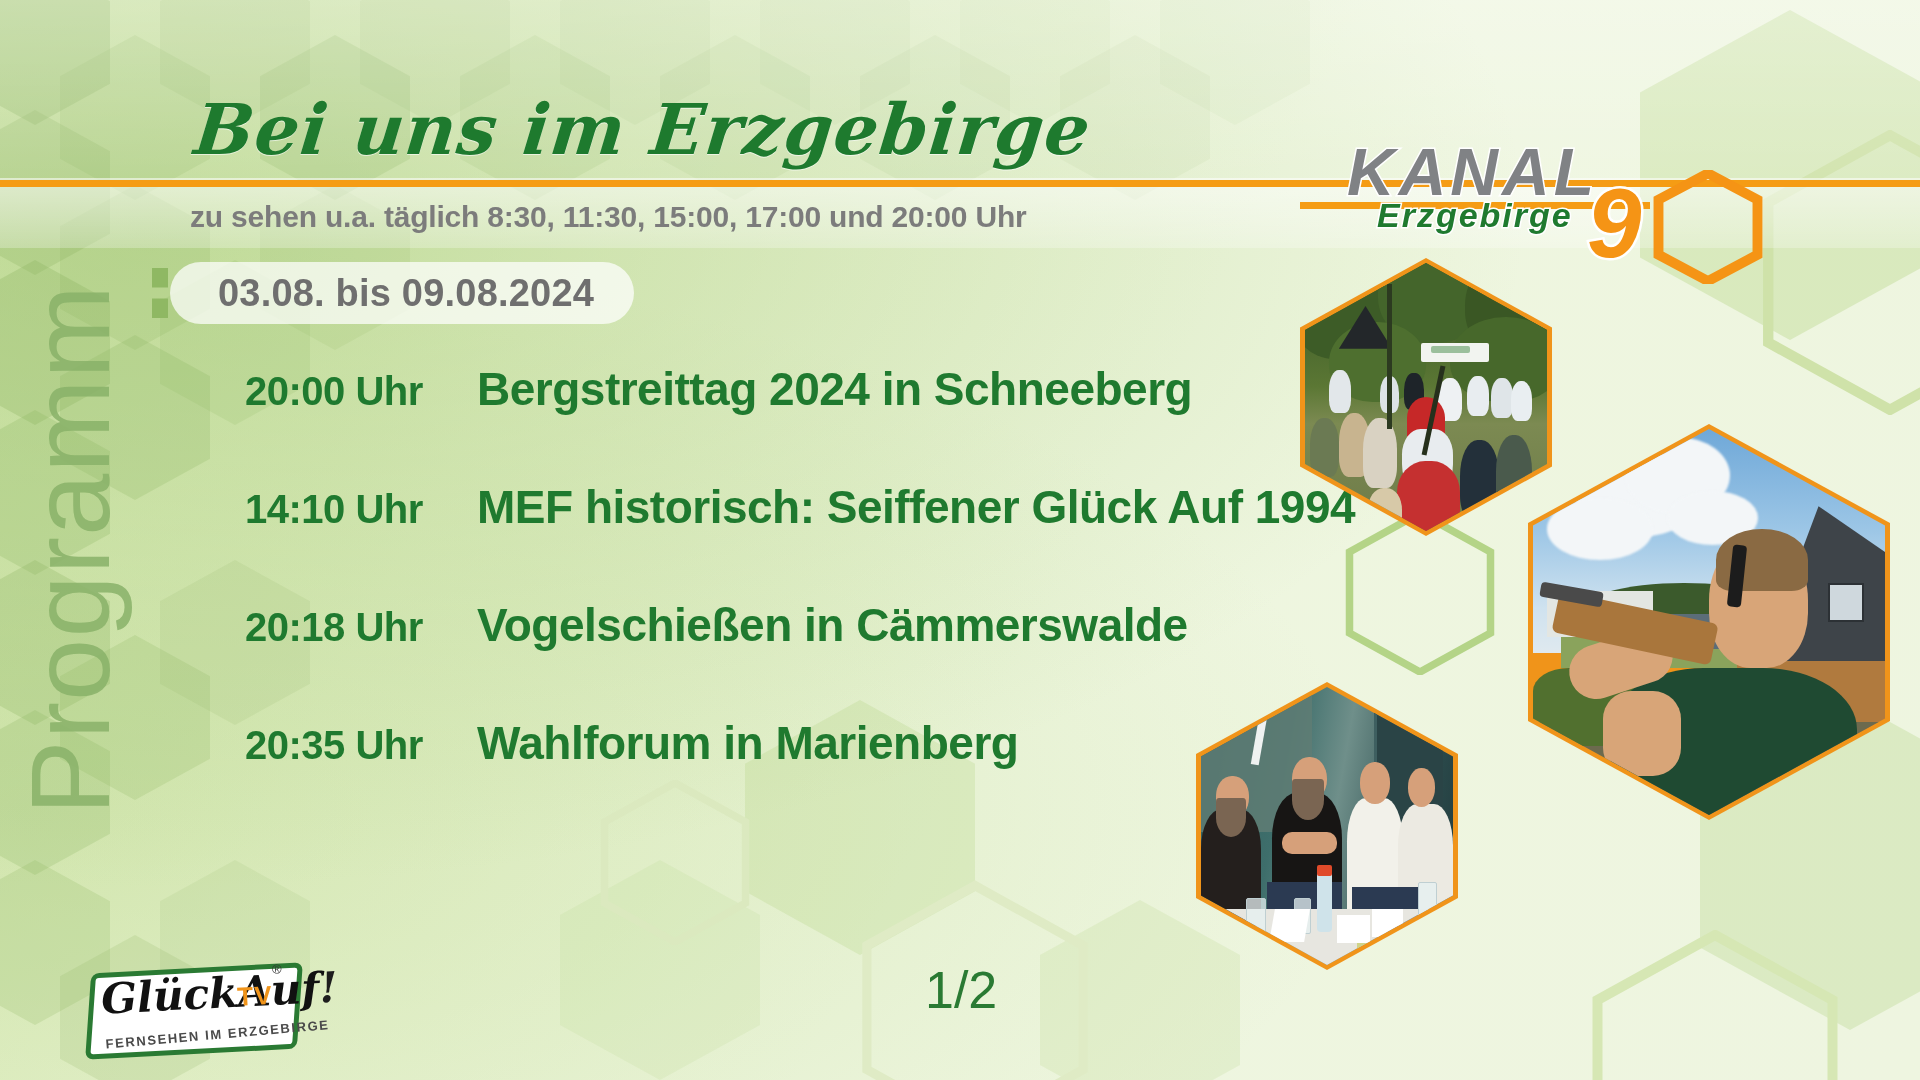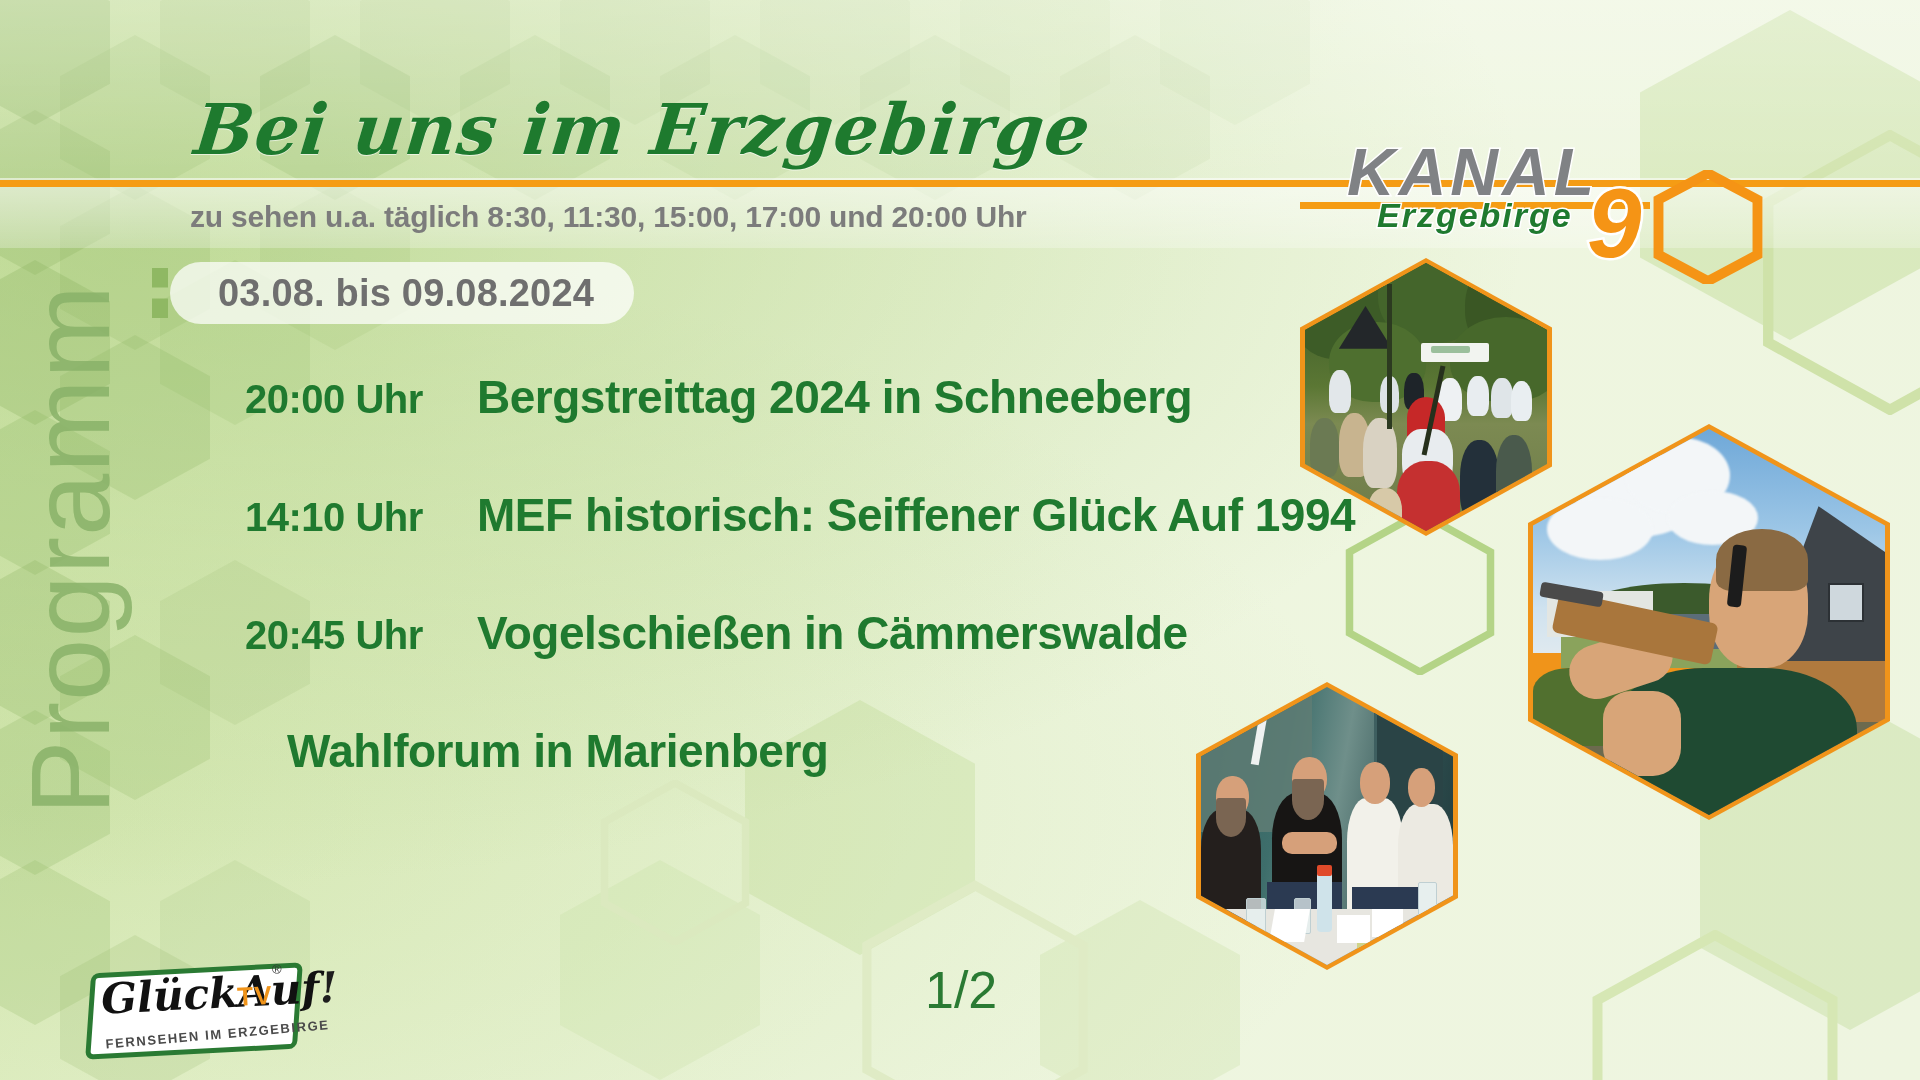--- a/index.html
+++ b/index.html
@@ -59,21 +59,21 @@
 
   
   .programm{
     position:absolute;left:-195px;top:485px;
     transform:rotate(-90deg);transform-origin:center center;
     font-size:112px;font-weight:400;color:#89b269;
     letter-spacing:1px;white-space:nowrap;opacity:.85;
   }
 
   
-  .proglist{position:absolute;left:245px;top:370px;width:1000px;}
+  .proglist{position:absolute;left:245px;top:362px;width:1000px;}
   .prow{display:flex;align-items:baseline;height:118px;}
   .ptime{
     width:190px;flex:0 0 190px;
     font-size:40px;font-weight:700;color:#1f7a2f;white-space:nowrap;
     letter-spacing:-.5px;
   }
   .ptitle{
     font-size:46px;font-weight:700;color:#1f7a2f;white-space:nowrap;
     letter-spacing:-.5px;margin-left:42px;
   }
@@ -273,24 +273,25 @@
   <div class="proglist">
     <div class="prow">
       <span class="ptime">20:00 Uhr</span>
       <span class="ptitle">Bergstreittag 2024 in Schneeberg</span>
     </div>
     <div class="prow">
       <span class="ptime">14:10 Uhr</span>
       <span class="ptitle">MEF historisch: Seiffener Glück Auf 1994</span>
     </div>
     <div class="prow">
-      <span class="ptime">20:45 Uhr</span>
+      <span class="ptime">20:18 Uhr</span>
       <span class="ptitle">Vogelschießen in Cämmerswalde</span>
     </div>
     <div class="prow">
+      <span class="ptime">20:35 Uhr</span>
       <span class="ptitle">Wahlforum in Marienberg</span>
     </div>
   </div>
 
   <div class="pageno">1/2</div>
 
   <div class="kanal">
     <div class="kanal-rule"></div>
     <div class="kanal-word">KANAL</div>
     <div class="kanal-erz">Erzgebirge</div>

